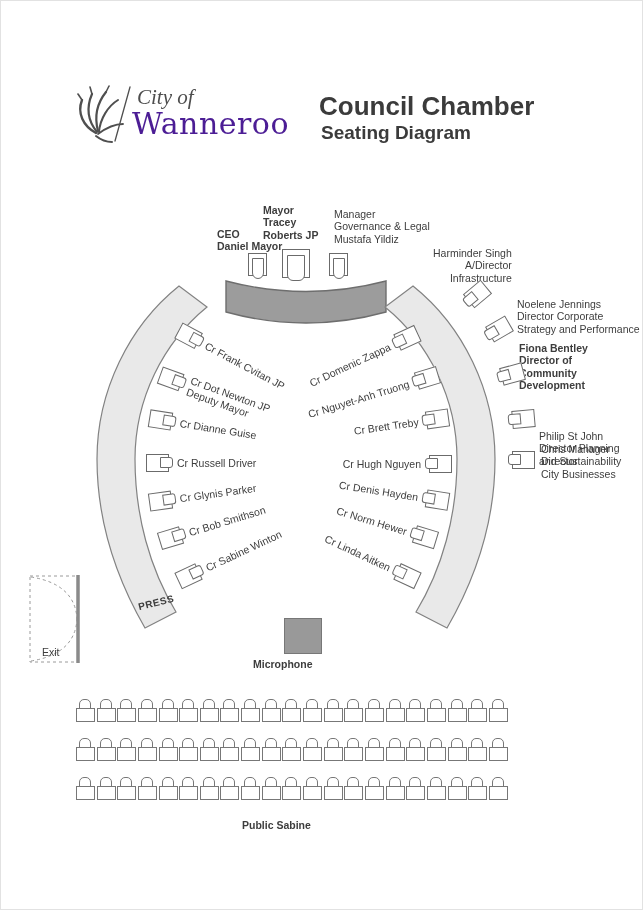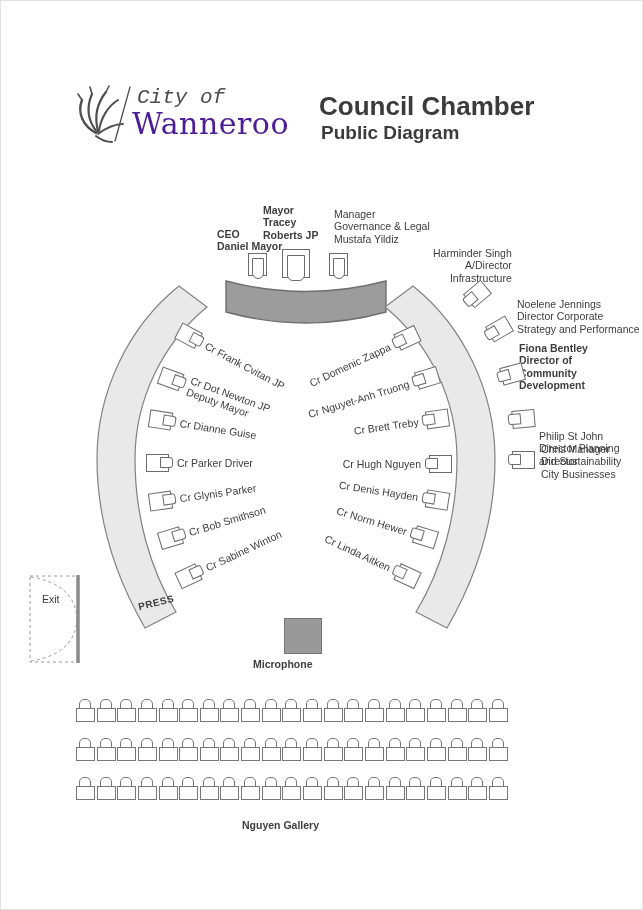--- a/index.html
+++ b/index.html
@@ -4,21 +4,21 @@
 <style>
   html,body{margin:0;padding:0;background:#fff;}
   .canvas{
     position:relative;width:643px;height:910px;background:#fff;overflow:hidden;
     font-family:"Liberation Sans", sans-serif;color:#3d3d3d;
     border:1px solid #e2e2e2;box-sizing:border-box;
   }
   .abs{position:absolute;}
   .pre{white-space:pre-line;}
   
-  .logo-cityof{font-family:Liberation Mono, monospace;font-style:italic;font-size:21px;color:#4d4d4d;line-height:1;}
+  .logo-cityof{font-family:Liberation Serif, serif;font-style:italic;font-size:21px;color:#4d4d4d;line-height:1;}
   .logo-name{font-family:"DejaVu Serif", serif;font-size:30px;color:#4c1d95;line-height:1;letter-spacing:.5px;}
   .title{font-size:26px;font-weight:bold;color:#3b3b3b;line-height:1;}
   .subtitle{font-size:19px;font-weight:bold;color:#3b3b3b;line-height:1;}
   
   .lbl{font-size:10.5px;line-height:1.18;color:#3d3d3d;}
   .bold{font-weight:bold;}
   .ctr{text-align:left;}
   .rt{text-align:right;}
   
   .chair{position:relative;width:23px;height:18px;border:1.4px solid #6b6b6b;background:#fff;flex:0 0 auto;box-sizing:border-box;}
@@ -58,21 +58,21 @@
       <path d="M7 17 l -4 -6" stroke-width="1.6"></path>
       <path d="M17 11 l -2 -7" stroke-width="1.6"></path>
       <path d="M31 9 l 3 -6" stroke-width="1.6"></path>
       <path d="M21 53 C 26 57, 31 59, 37 59" stroke-width="2"></path>
       <path d="M40 58 L 55 4" stroke-width="1.3"></path>
     </g>
   </svg>
   <div class="abs logo-cityof" style="left:136px;top:86px;">City of</div>
   <div class="abs logo-name" style="left:131px;top:108px;">Wanneroo</div>
   <div class="abs title" style="left:318px;top:92px;">Council Chamber</div>
-  <div class="abs subtitle" style="left:320px;top:122px;">Public Diagram</div>
+  <div class="abs subtitle" style="left:320px;top:122px;">Seating Diagram</div>
 
   <div class="abs lbl bold ctr pre" style="left:216px;top:227px;width:80px;">CEO
 Daniel Mayor</div>
   <div class="abs lbl bold ctr pre" style="left:262px;top:203px;width:80px;">Mayor
 Tracey
 Roberts JP</div>
   <div class="abs lbl pre" style="left:333px;top:207px;width:110px;">Manager
 Governance &amp; Legal
 Mustafa Yildiz</div>
 
@@ -128,21 +128,21 @@
   <div class="cg cg-l" style="left:148px;top:410px;transform:rotate(9deg);">
     <div class="chair face-right">
         <div class="back"></div>
       </div>
     <div class="lbl nowrap">Cr Dianne Guise</div>
   </div>
   <div class="cg cg-l" style="left:145px;top:453px;">
     <div class="chair face-right">
         <div class="back"></div>
       </div>
-    <div class="lbl nowrap">Cr Parker Driver</div>
+    <div class="lbl nowrap">Cr Russell Driver</div>
   </div>
   <div class="cg cg-l" style="left:148px;top:491px;transform:rotate(-8deg);">
     <div class="chair face-right">
         <div class="back"></div>
       </div>
     <div class="lbl nowrap">Cr Glynis Parker</div>
   </div>
   <div class="cg cg-l" style="left:158px;top:528px;transform:rotate(-17deg);">
     <div class="chair face-right">
         <div class="back"></div>
@@ -230,21 +230,21 @@
 
   <div class="abs lbl pre" style="left:540px;top:442px;">Chris Manager
 Director
 City Businesses</div>
   <div class="dir-chair chair face-left" style="left:511px;top:450px;">
       <div class="back"></div>
     </div>
 
   <div class="abs lbl small-cap" style="left:137px;top:596px;transform:rotate(-14deg);">PRESS</div>
 
-  <div class="abs lbl" style="left:41px;top:592px;">Exit</div>
+  <div class="abs lbl" style="left:41px;top:645px;">Exit</div>
 
   <div class="abs" style="left:283px;top:617px;width:38px;height:36px;background:#999999;border:1.4px solid #777;box-sizing:border-box;"></div>
   <div class="abs lbl bold ctr" style="left:252px;top:657px;width:100px;">Microphone</div>
 
   <div class="abs" style="left:75px;top:698px;">
       <div class="gal-row">
         <div class="gseat">
           <div class="gback"></div>
           <div class="gbase"></div>
         </div>
@@ -495,15 +495,15 @@
         <div class="gseat">
           <div class="gback"></div>
           <div class="gbase"></div>
         </div>
         <div class="gseat">
           <div class="gback"></div>
           <div class="gbase"></div>
         </div>
       </div>
     </div>
-  <div class="abs lbl bold ctr" style="left:241px;top:818px;width:100px;">Nguyen Gallery</div>
+  <div class="abs lbl bold ctr" style="left:241px;top:818px;width:100px;">Public Sabine</div>
 
 </div>
 
 </body></html>

